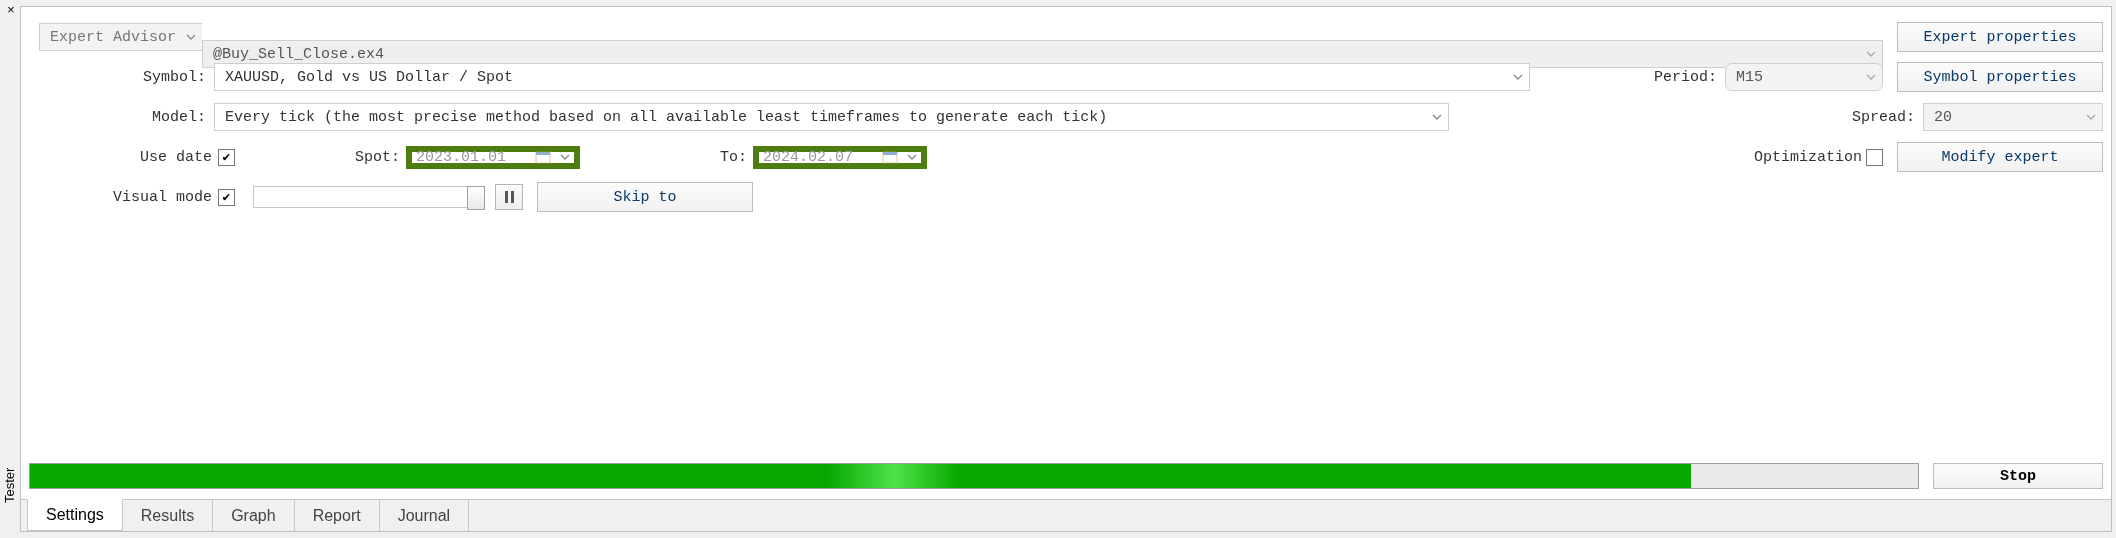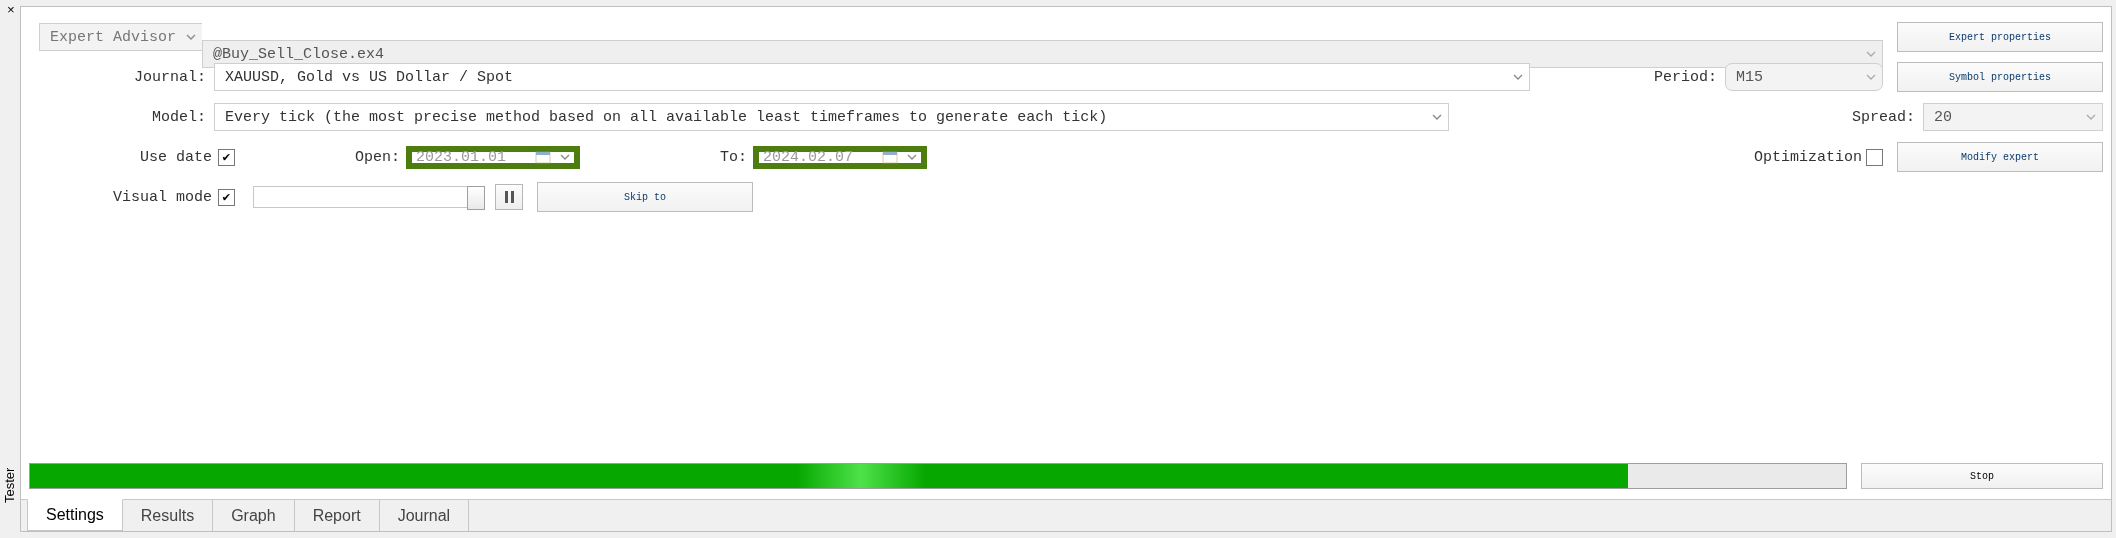--- a/index.html
+++ b/index.html
@@ -14,39 +14,39 @@
 .label.left-col { width: 185px; padding-right: 8px; }
 .dropdown { display: inline-flex; align-items: center; border: 1px solid #cfcfcf; background: #f2f2f2; height: 28px; position: relative; color: #333; padding: 0 24px 0 10px; }
 .dropdown .chev { position: absolute; right: 6px; top: 50%; transform: translateY(-50%); }
 .chev svg { display: block; }
 .dropdown.light { background: #fff; }
 .dropdown.gray { background: #f3f3f3; color: #555; }
 .expert-combo { display: inline-flex; align-items: center; border: 1px solid #cfcfcf; height: 28px; background: #f3f3f3; }
 .expert-combo .left { padding: 0 26px 0 10px; position: relative; color: #777; }
 .expert-combo .left .chev { position: absolute; right: 6px; top: 50%; transform: translateY(-50%); }
 .expert-file { flex: 1; padding: 0 10px; color: #555; background: #efefef; }
-.btn { display: inline-flex; align-items: center; justify-content: center; border: 1px solid #bcbcbc; height: 30px; background: linear-gradient(#fbfbfb,#f1f1f1); color: #0a3a6a; font-family: "Consolas","Courier New",monospace; font-size: 10px; cursor: pointer; }
+.btn { display: inline-flex; align-items: center; justify-content: center; border: 1px solid #bcbcbc; height: 30px; background: linear-gradient(#fbfbfb,#f1f1f1); color: #0a3a6a; font-family: "Consolas","Courier New",monospace; font-size: 15px; cursor: pointer; }
 .right-btn { width: 206px; margin-left: 14px; }
 .date-input { display: inline-flex; align-items: center; border: 6px solid #4d7c0f; height: 23px; width: 174px; background: #fff; position: relative; padding-left: 4px; color: #555; }
 .date-input .cal { position: absolute; right: 22px; top: 50%; transform: translateY(-50%); width: 18px; height: 16px; display: flex; align-items: center; justify-content: center; }
 .date-input .cal svg { display: block; }
 .date-input .chev { position: absolute; right: 4px; top: 50%; transform: translateY(-50%); }
 .date-input.disabled { color: #999; }
 .date-input.disabled .cal { opacity: 0.55; }
 .checkbox { width: 17px; height: 17px; border: 1px solid #777; background: #fff; display: inline-flex; align-items: center; justify-content: center; margin-left: 4px; font-size: 13px; }
 .checkbox.checked::after { content: "✔"; color: #000; font-size: 13px; line-height: 1; }
 .slider-track { width: 232px; height: 22px; border: 1px solid #c8c8c8; background: #fff; position: relative; display: inline-block; }
 .slider-thumb { position: absolute; top: -1px; right: -1px; width: 18px; height: 24px; border: 1px solid #a0a0a0; background: linear-gradient(#fff,#e9e9e9); }
 .pause-btn { width: 28px; height: 26px; border: 1px solid #b6b6b6; background: linear-gradient(#fcfcfc,#eee); display: inline-flex; align-items: center; justify-content: center; margin-left: 10px; }
 .pause-btn span { display: inline-block; width: 3px; height: 12px; background: #555; margin: 0 1.5px; }
 .skipto-btn { width: 216px; margin-left: 14px; }
 .bottom-bar { position: absolute; left: 8px; right: 8px; bottom: 42px; height: 26px; display: flex; align-items: stretch; }
 .progress { flex: 1; border: 1px solid #9e9e9e; background: #eaeaea; position: relative; overflow: hidden; }
 .progress-fill { position: absolute; top: 0; bottom: 0; left: 0; background: linear-gradient(90deg, #06a800 0%, #06a800 48%, #4ee24a 52%, #06a800 56%, #06a800 100%); }
-.stop-btn { width: 242px; margin-left: 14px; height: 26px; font-weight: normal; color: #000; }
+.stop-btn { width: 170px; margin-left: 14px; height: 26px; font-weight: bold; color: #000; }
 .tabs { position: absolute; left: 0; right: 0; bottom: 0; height: 32px; border-top: 1px solid #c7c7c7; display: flex; align-items: stretch; background: #f0f0f0; padding-left: 6px; font-family: "Segoe UI", Tahoma, sans-serif; }
 .tab { padding: 0 18px; display: flex; align-items: center; border-right: 1px solid #c7c7c7; color: #444; font-size: 16px; cursor: pointer; }
 .tab.active { background: #fff; border: 1px solid #c7c7c7; border-top: 1px solid #fff; color: #000; margin-top: -1px; }
 .spacer-flex { flex: 1; }
 </style>
 </head>
 <body>
 
 <div class="outer">
   <div class="close-x">×</div>
@@ -72,21 +72,21 @@
           <span class="chev">
               <svg width="10" height="6">
                 <path d="M1 1 L5 5 L9 1" stroke="#aaa" fill="none" stroke-width="1.3"></path>
               </svg>
             </span>
         </div>
         <div class="btn right-btn">Expert properties</div>
       </div>
 
       <div class="row">
-        <div class="label left-col">Journal:</div>
+        <div class="label left-col">Symbol:</div>
         <div class="dropdown light" style="width:1316px;">
           <span>XAUUSD, Gold vs US Dollar / Spot</span>
           <span class="chev">
               <svg width="10" height="6">
                 <path d="M1 1 L5 5 L9 1" stroke="#888" fill="none" stroke-width="1.3"></path>
               </svg>
             </span>
         </div>
         <div class="spacer-flex"></div>
         <div class="label" style="padding-right:8px">Period:</div>
@@ -120,21 +120,21 @@
                 <path d="M1 1 L5 5 L9 1" stroke="#aaa" fill="none" stroke-width="1.3"></path>
               </svg>
             </span>
         </div>
       </div>
 
       <div class="row">
         <div class="label left-col" style="padding-right:2px"><span>Use date</span></div>
         <div class="checkbox checked"></div>
         <div style="width:120px"></div>
-        <div class="label" style="padding-right:6px">Open:</div>
+        <div class="label" style="padding-right:6px">Spot:</div>
         <div class="date-input disabled">
           <span>2023.01.01</span>
           <span class="cal">
               <svg width="16" height="14">
                 <rect x="1" y="2" width="14" height="11" fill="#fff" stroke="#c8a060"></rect>
                 <rect x="1" y="2" width="14" height="3" fill="#3a6ea5"></rect>
               </svg>
             </span>
           <span class="chev">
               <svg width="10" height="6">

